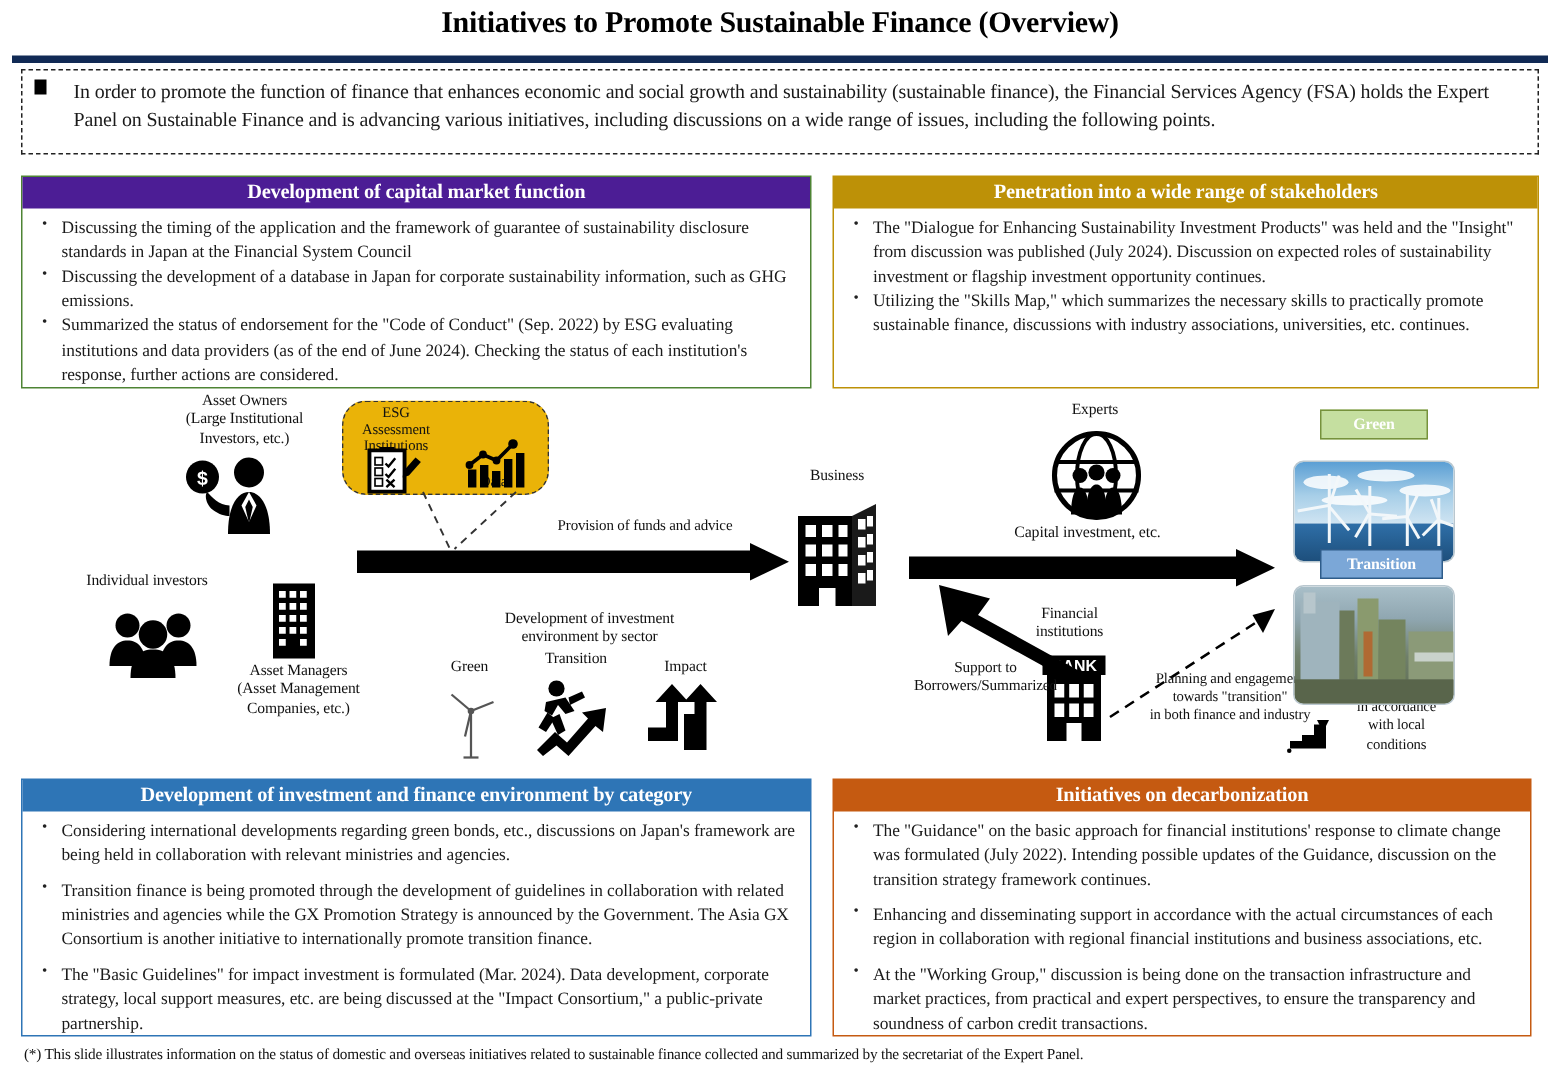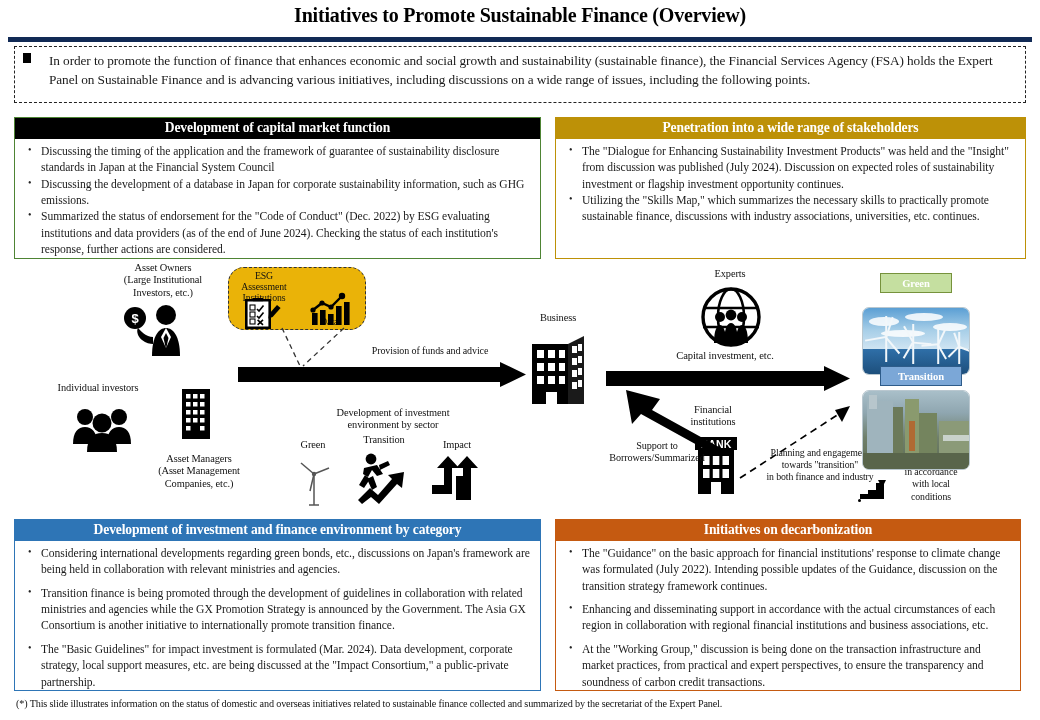--- a/index.html
+++ b/index.html
@@ -90,21 +90,21 @@
     content: "\2022";
     position: absolute;
     left: 8px; top: -1px;
     font-size: 10px;
     color: #222;
   }
   .pbullets.spaced li { margin-bottom: 7px; }
 
   
   #panel-capital-market { left: 14px;  top: 117px; width: 527px; height: 142px; border: 1px solid #4E8434; }
-  #panel-capital-market .panel-head { background: #000000; }
+  #panel-capital-market .panel-head { background: #4c1d95; }
 
   #panel-stakeholders   { left: 555px; top: 117px; width: 471px; height: 142px; border: 1px solid #BD9107; }
   #panel-stakeholders .panel-head { background: #BD9107; }
 
   #panel-invest-env     { left: 14px;  top: 519px; width: 527px; height: 172px; border: 1px solid #2E75B6; }
   #panel-invest-env .panel-head { background: #2E75B6; }
 
   #panel-decarb         { left: 555px; top: 519px; width: 466px; height: 172px; border: 1px solid #C55A11; }
   #panel-decarb .panel-head { background: #C55A11; }
 
@@ -200,21 +200,21 @@
     <div class="lead-text">In order to promote the function of finance that enhances economic and social growth and sustainability (sustainable finance), the Financial Services Agency (FSA) holds the Expert Panel on Sustainable Finance and is advancing various initiatives, including discussions on a wide range of issues, including the following points.</div>
   </div>
 </div>
 
 <div class="panel" id="panel-capital-market">
   <div class="panel-head">Development of capital market function</div>
   <div class="panel-body">
     <ul class="pbullets">
       <li>Discussing the timing of the application and the framework of guarantee of sustainability disclosure standards in Japan at the Financial System Council</li>
       <li>Discussing the development of a database in Japan for corporate sustainability information, such as GHG emissions.</li>
-      <li>Summarized the status of endorsement for the "Code of Conduct" (Dec. 2022) by ESG evaluating institutions and data providers (as of the end of June 2024). Checking the status of each institution's response, further actions are considered.</li>
+      <li>Summarized the status of endorsement for the "Code of Conduct" (Sep. 2022) by ESG evaluating institutions and data providers (as of the end of June 2024). Checking the status of each institution's response, further actions are considered.</li>
     </ul>
   </div>
 </div>
 
 <div class="panel" id="panel-stakeholders">
   <div class="panel-head">Penetration into a wide range of stakeholders</div>
   <div class="panel-body">
     <ul class="pbullets">
       <li>The "Dialogue for Enhancing Sustainability Investment Products" was held and the "Insight" from discussion was published (July 2024). Discussion on expected roles of sustainability investment or flagship investment opportunity continues.</li>
       <li>Utilizing the "Skills Map," which summarizes the necessary skills to practically promote sustainable finance, discussions with industry associations, universities, etc. continues.</li>
@@ -297,21 +297,21 @@
           <rect x="13" y="23" width="4.5" height="4.5"></rect>
           <rect x="20" y="23" width="4.5" height="4.5"></rect>
         <rect x="6" y="31" width="4.5" height="4.5"></rect>
           <rect x="13" y="31" width="4.5" height="4.5"></rect>
           <rect x="20" y="31" width="4.5" height="4.5"></rect>
         <rect x="6" y="39" width="4.5" height="4.5"></rect>
           <rect x="20" y="39" width="4.5" height="4.5"></rect>
       </g>
     </svg>
   </div>
-  <div class="lbl" style="left:140px; top:191px; width:118px;">
+  <div class="lbl" style="left:140px; top:180px; width:118px;">
     <span>Asset Managers</span><br>
     <span>(Asset Management</span><br>
     <span>Companies, etc.)</span>
   </div>
 
   <div id="esg-bubble">
     <div class="lbl sm" style="left:4px; top:3px; width:62px; line-height:1.12;">
       <span>ESG</span><br>
       <span>Assessment</span><br>
       <span>Institutions</span>

